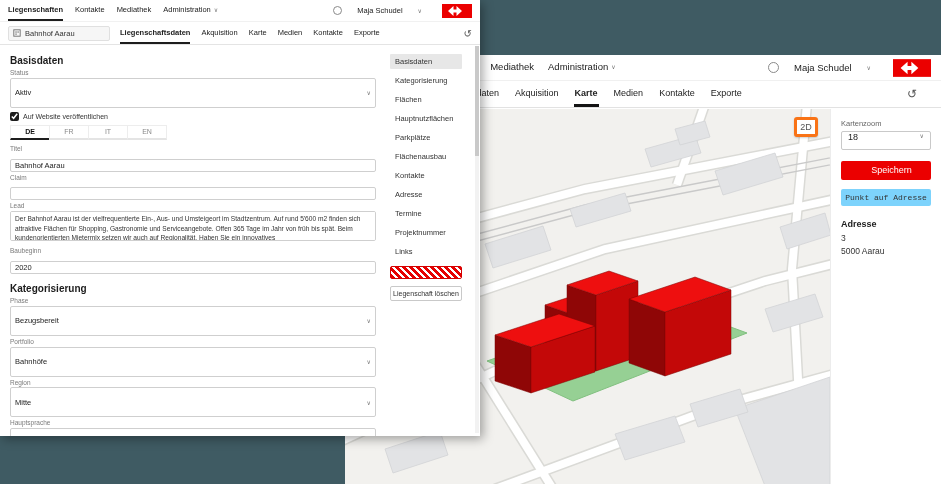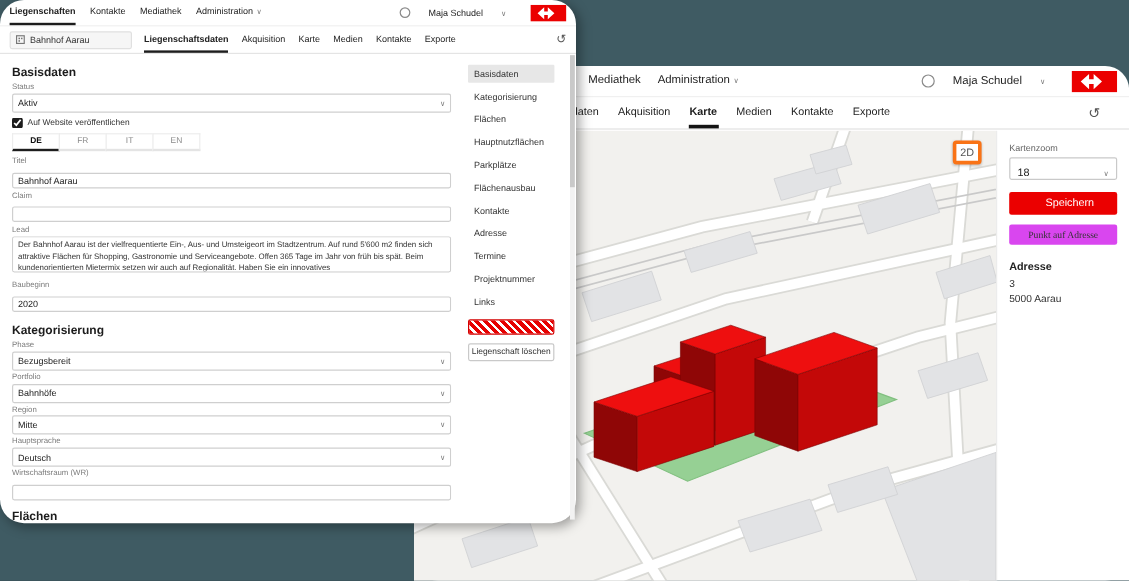--- a/index.html
+++ b/index.html
@@ -2,45 +2,45 @@
 <html><head>
 <meta charset="utf-8">
 <style>
   * { box-sizing: border-box; margin: 0; padding: 0; }
   html,body { background:#2f464d; }
   .stage {
     position: relative; width: 941px; height: 484px;
     background: #3f5b63; overflow: hidden;
     font-family: "Liberation Sans", sans-serif;
   }
-  .window { position: absolute; background: #fff; border-radius: 20px; }
+  .window { position: absolute; background: #fff; }
 
   
   .right-window { left: 345px; top: 55px; width: 596px; height: 429px; z-index: 1; }
   .rw-topnav { height: 26px; display: flex; align-items: center; gap: 14px; padding: 0 10px; border-bottom: 1px solid #f0f0f0; }
   .rw-topnav .nav-item { font-size: 9.5px; color: #222; height: 100%; display: flex; align-items: center; gap: 3px; border-bottom: 2px solid transparent; cursor: pointer; }
   .rw-topnav .nav-item.active { font-weight: bold; border-bottom-color: #1d1d1d; }
   .caret { font-size: 6px; color: #777; }
   .user-chip { margin-left: auto; display: flex; align-items: center; gap: 15px; font-size: 9.5px; color: #222; cursor: pointer; }
   .avatar { width: 11px; height: 11px; border: 1px solid #8a8a8a; border-radius: 50%; display: inline-block; }
   .sbb-logo { display: inline-flex; margin-left: 8px; }
   .rw-tabbar { position: relative; height: 27px; display: flex; align-items: stretch; gap: 14px; padding: 0 10px 0 75px; border-bottom: 1px solid #e2e2e2; }
   .rw-tab { display: flex; align-items: center; font-size: 9px; color: #222; border-bottom: 3px solid transparent; padding: 0 1px; cursor: pointer; }
   .rw-tab.active { font-weight: bold; border-bottom-color: #141414; }
   .rw-history { position: absolute; right: 24px; top: 50%; transform: translateY(-50%); font-size: 12px; color: #555; cursor: pointer; }
   .rw-body { position: absolute; top: 54px; left: 0; right: 0; bottom: 0; }
   .map-area { position: absolute; left: 0; top: 0; bottom: 0; right: 111px; overflow: hidden; background: #f2f1ee; cursor: grab; }
   .map-area svg { position: absolute; inset: 0; }
   .btn-2d { position: absolute; top: 8px; right: 12px; width: 24px; height: 20px; background: #fff; border: 3px solid #f97316; border-radius: 3px; font-size: 9px; color: #555; display: flex; align-items: center; justify-content: center; box-shadow: 0 1px 2px rgba(0,0,0,.18); cursor: pointer; font-family: inherit; }
   .map-sidebar { position: absolute; right: 0; top: 0; bottom: 0; width: 111px; background: #fff; padding: 10px; border-left: 1px solid #ececec; }
   .ms-label { font-size: 7.5px; color: #666; margin-bottom: 3px; }
-  .ms-select { height: 19px; border: 1px solid #c9c9c9; border-radius: 2px; display: flex; align-items: flex-end; padding: 0 6px; font-size: 9px; color: #222; margin-bottom: 9px; cursor: pointer; background: #fff; }
+  .ms-select { height: 19px; border: 1px solid #c9c9c9; border-radius: 2px; display: flex; align-items: flex-start; padding: 0 6px; font-size: 9px; color: #222; margin-bottom: 9px; cursor: pointer; background: #fff; }
   .ms-select .caret { margin-left: auto; }
   .btn-red { width: 100%; height: 19px; background: #EB0000; color: #fff; border: none; border-radius: 2px; font-size: 9px; margin-bottom: 6px; cursor: pointer; font-family: inherit; padding-left: 11px; }
-  .btn-gray { width: 100%; height: 17px; background: #d946ef; color: #333; border: none; border-radius: 2px; font-size: 8px; margin-bottom: 13px; cursor: pointer; font-family: Liberation Serif, serif; }
+  .btn-gray { width: 100%; height: 17px; background: #7dd3fc; color: #333; border: none; border-radius: 2px; font-size: 8px; margin-bottom: 13px; cursor: pointer; font-family: Liberation Mono, monospace; }
   .addr-title { font-size: 9px; font-weight: bold; color: #222; margin-bottom: 3px; }
   .addr-line { font-size: 8.5px; color: #333; line-height: 1.55; }
 
   
   .left-window { left: 0; top: 0; width: 480px; height: 436px; z-index: 2; box-shadow: 3px 3px 10px rgba(0,0,0,.35); }
   .lw-topnav { height: 22px; display: flex; align-items: center; gap: 12px; padding: 0 8px; border-bottom: 1px solid #f1f1f1; }
   .lw-topnav .nav-item { font-size: 7.5px; color: #222; height: 100%; display: flex; align-items: center; gap: 3px; border-bottom: 2px solid transparent; cursor: pointer; }
   .lw-topnav .nav-item.active { font-weight: bold; border-bottom-color: #1d1d1d; }
   .lw-topnav .user-chip { font-size: 7.5px; }
   .lw-topnav .avatar { width: 9px; height: 9px; }
@@ -50,21 +50,21 @@
   .lw-tab { display: flex; align-items: center; font-size: 7.5px; color: #222; border-bottom: 2px solid transparent; cursor: pointer; }
   .lw-tab.active { font-weight: bold; border-bottom-color: #1d1d1d; }
   .lw-history { margin-left: auto; align-self: center; font-size: 10px; color: #555; cursor: pointer; }
   .lw-body { position: absolute; top: 46px; left: 0; right: 0; bottom: 0; }
   .form-col { position: absolute; left: 10px; top: 0; width: 366px; bottom: 0; overflow: hidden; padding-top: 7px; }
   h3.section { font-size: 10px; font-weight: bold; color: #1c1c1c; margin: 7px 0 3px; }
   h3.section.first { margin-top: 2px; }
   .fld { margin-bottom: 2px; }
   .fld label { display: block; font-size: 6.5px; color: #7a7a7a; margin-bottom: 1px; line-height: 1.2; }
   .tbox { width: 100%; height: 13px; border: 1px solid #cfcfcf; border-radius: 2px; font-size: 7.5px; padding: 0 4px; color: #222; font-family: inherit; background: #fff; }
-  .selbox { width: 100%; height: 16px; border: 1px solid #cfcfcf; border-radius: 2px; font-size: 7.5px; padding: 0 4px; color: #222; display: flex; align-items: center; cursor: pointer; background: #fff; }
+  .selbox { width: 100%; height: 30px; border: 1px solid #cfcfcf; border-radius: 2px; font-size: 7.5px; padding: 0 4px; color: #222; display: flex; align-items: center; cursor: pointer; background: #fff; }
   .selbox .caret { margin-left: auto; }
   .checkbox-row { display: flex; align-items: center; gap: 4px; font-size: 7px; color: #333; margin: 4px 0; cursor: pointer; }
   .checkbox-row input { width: 9px; height: 9px; margin: 0; accent-color: #1d1d1d; }
   .lang-tabs { display: flex; margin: 3px 0 5px; }
   .lang-tab { width: 40px; text-align: center; font-size: 7px; color: #8a8a8a; padding: 2px 0 3px; border: 1px solid #ededed; margin-right: -1px; border-bottom: 2px solid #e4e4e4; cursor: pointer; background: #fff; }
   .lang-tab.active { color: #111; font-weight: bold; border-bottom-color: #1d1d1d; }
   textarea.lead { width: 100%; height: 30px; border: 1px solid #cfcfcf; border-radius: 2px; font-size: 6.6px; line-height: 1.45; padding: 2px 4px; resize: none; overflow-y: scroll; color: #333; font-family: inherit; }
   .two-col { display: flex; gap: 10px; }
   .two-col > div { flex: 1; }
   .anchor-rail { position: absolute; left: 390px; top: 8px; width: 72px; }

